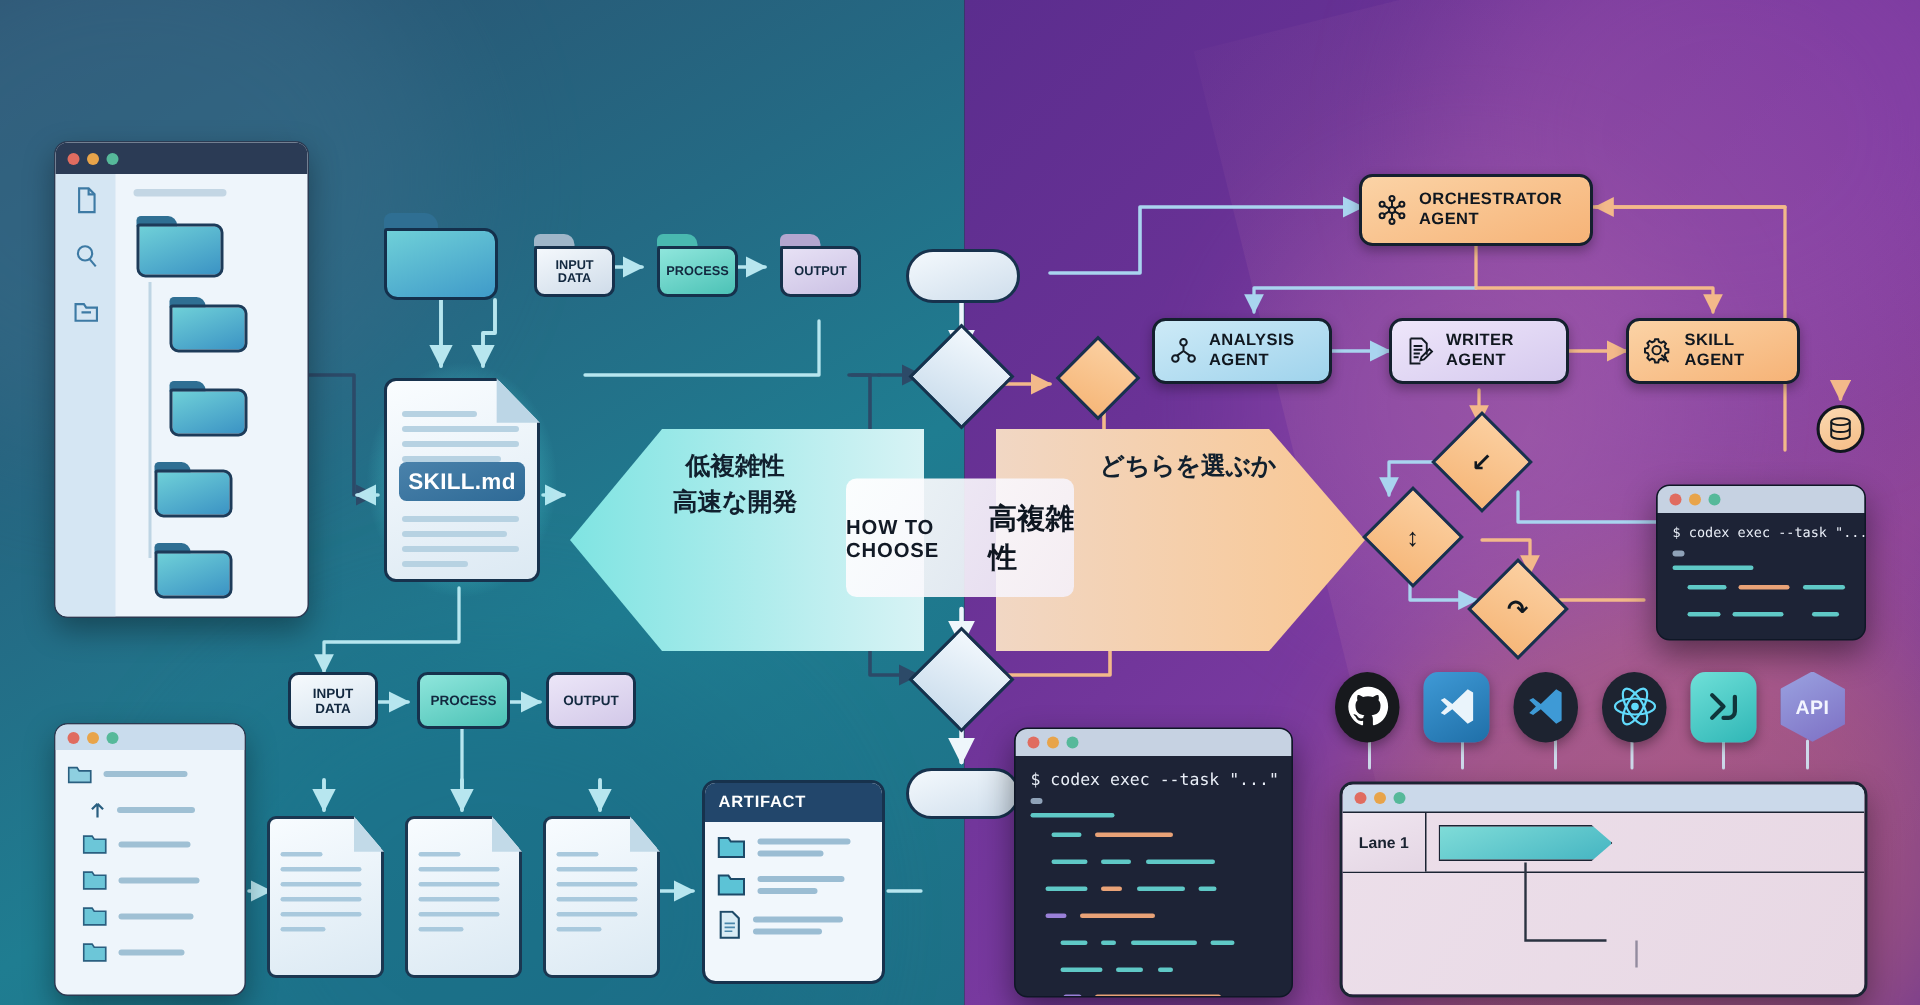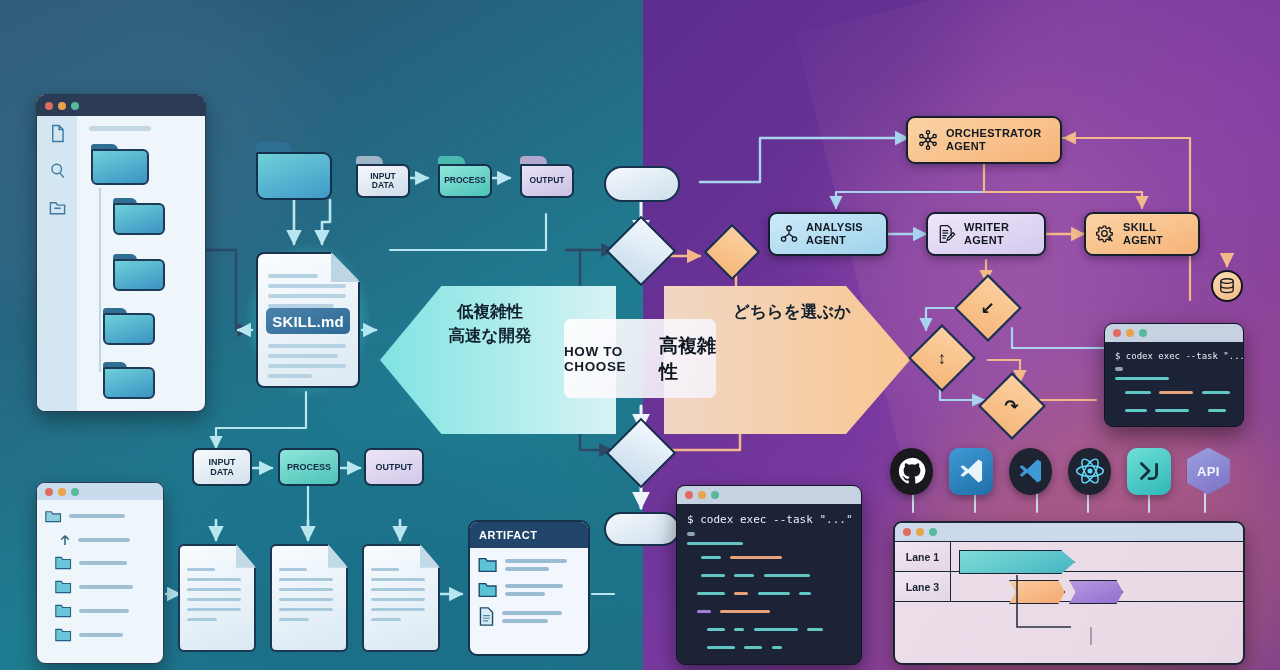--- a/index.html
+++ b/index.html
@@ -177,21 +177,21 @@
     box-shadow:0 3px 8px rgba(0,0,0,.35);}
   .lg-circ{border-radius:50%;}
   .lg-sq{border-radius:10px;}
   .lg-hex{clip-path:polygon(50% 0,100% 25%,100% 75%,50% 100%,0 75%,0 25%);}
 
   
   #lanes{position:absolute;left:893px;top:521px;width:352px;height:144px;
     border:2px solid #1b2433;border-radius:9px;overflow:hidden;
     background:linear-gradient(120deg,#ecdfea,#e8d8e4);box-shadow:0 8px 20px rgba(0,0,0,.35);}
   #lanes .win-bar{background:#cbd9ea;height:19px;border-bottom:1.5px solid #1b2433;}
-  #lanes .lane{display:flex;height:30px;border-bottom:1.5px solid #1b2433;}
+  #lanes .lane{display:flex;height:40px;border-bottom:1.5px solid #1b2433;}
   #lanes .lane:last-child{border-bottom:none;}
   #lanes .lname{width:56px;border-right:1.5px solid #1b2433;display:flex;align-items:center;
     justify-content:center;font-size:10.5px;font-weight:bold;color:#1a2331;
     background:linear-gradient(160deg,#f0e6f0,#e4d6e4);}
   #lanes .track{flex:1;position:relative;}
   .taskbar{position:absolute;top:8px;height:24px;border:1.5px solid #1b2433;
     clip-path:polygon(0 0,88% 0,100% 50%,88% 100%,0 100%);}
   .taskbar.notch{clip-path:polygon(0 0,88% 0,100% 50%,88% 100%,0 100%,12% 50%);}
   .tb-teal{background:linear-gradient(160deg,#7fdcd8,#45b5c2);}
   .tb-orange{background:linear-gradient(160deg,#fbcb9e,#f4a96f);}
@@ -724,26 +724,19 @@
       <span class="dot d-r"></span>
       <span class="dot d-y"></span>
       <span class="dot d-g"></span>
     </div>
     <div class="lane">
       <div class="lname">Lane 1</div>
       <div class="track">
         <div class="taskbar tb-teal" style="left:8px;width:116px;"></div>
       </div>
     </div>
-    <div class="lane">
-      <div class="lname">Lane 3</div>
-      <div class="track">
-        <div class="taskbar tb-orange notch" style="left:58px;width:56px;"></div>
-        <div class="taskbar tb-purple notch" style="left:118px;width:54px;"></div>
-      </div>
-    </div>
     <svg style="position:absolute;left:0;top:0;width:100%;height:100%;pointer-events:none;">
       <path d="M122 52 V104 H176" fill="none" stroke="#2a3240" stroke-width="1.6"></path>
       <path d="M196 104 V122" fill="none" stroke="#6e6a80" stroke-width="1.6" opacity=".7"></path>
     </svg>
   </div>
 
 </div>
 
 </body></html>

